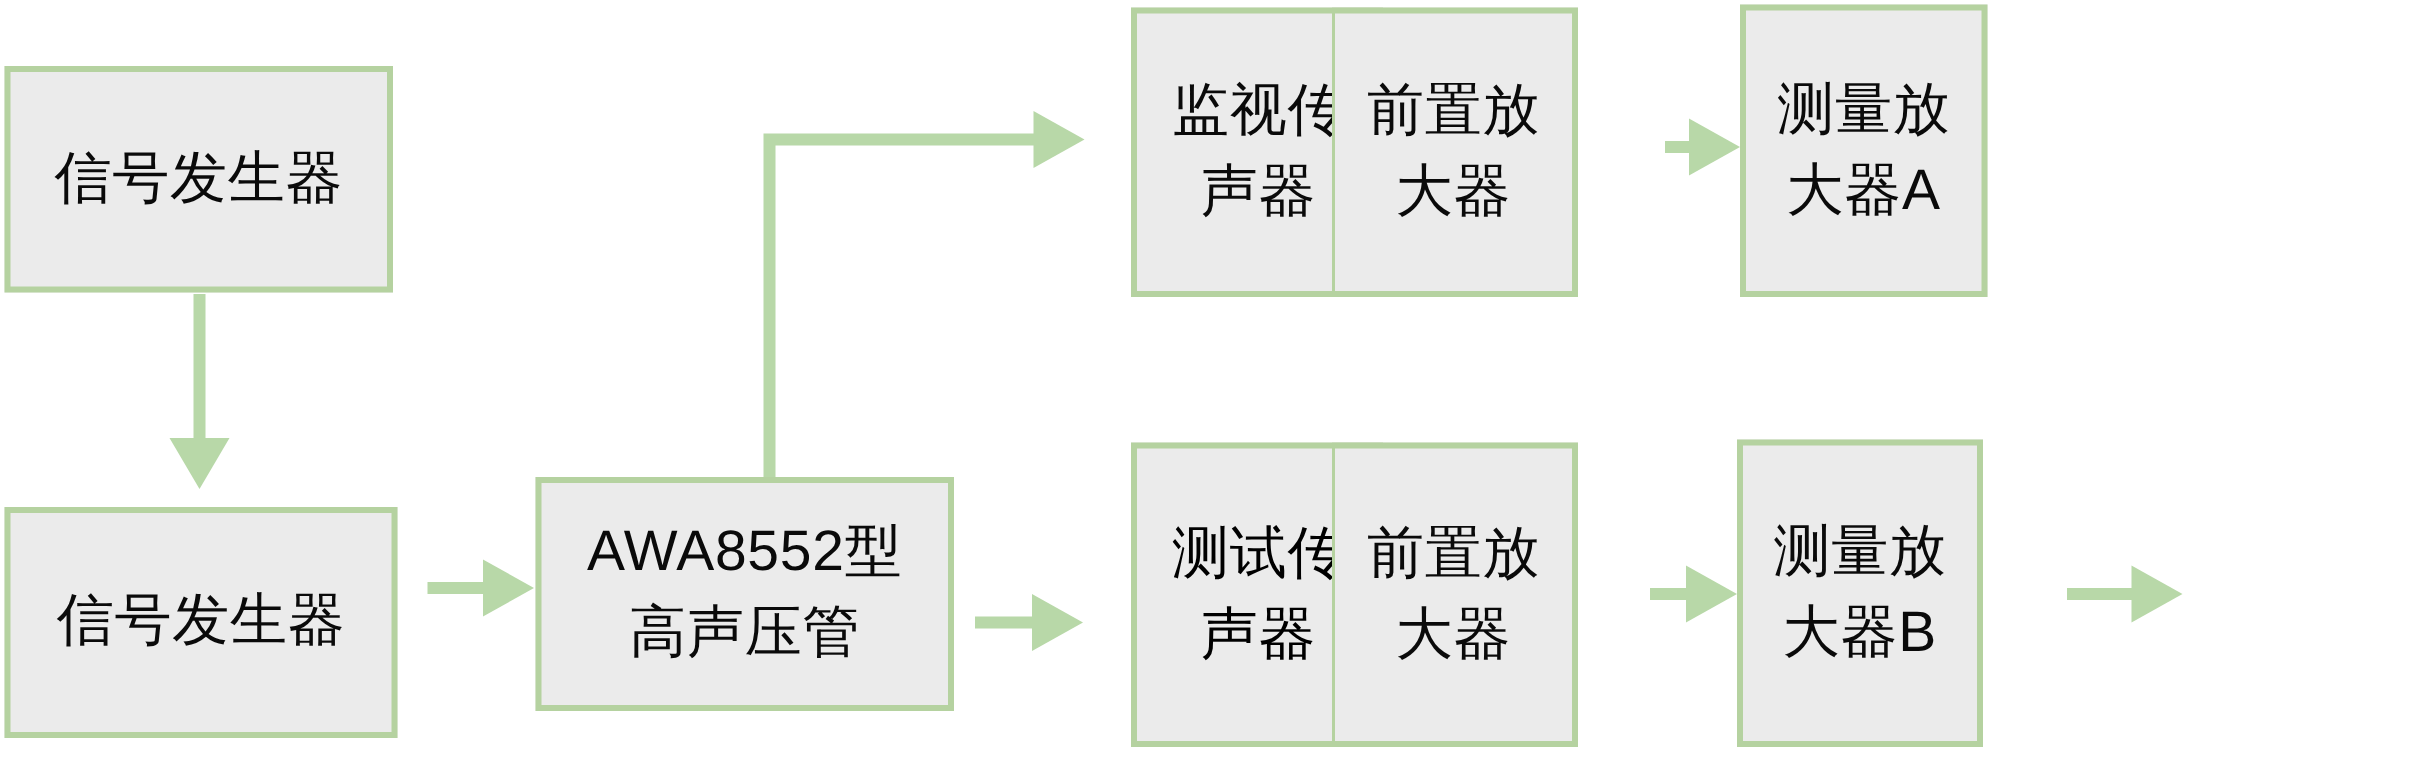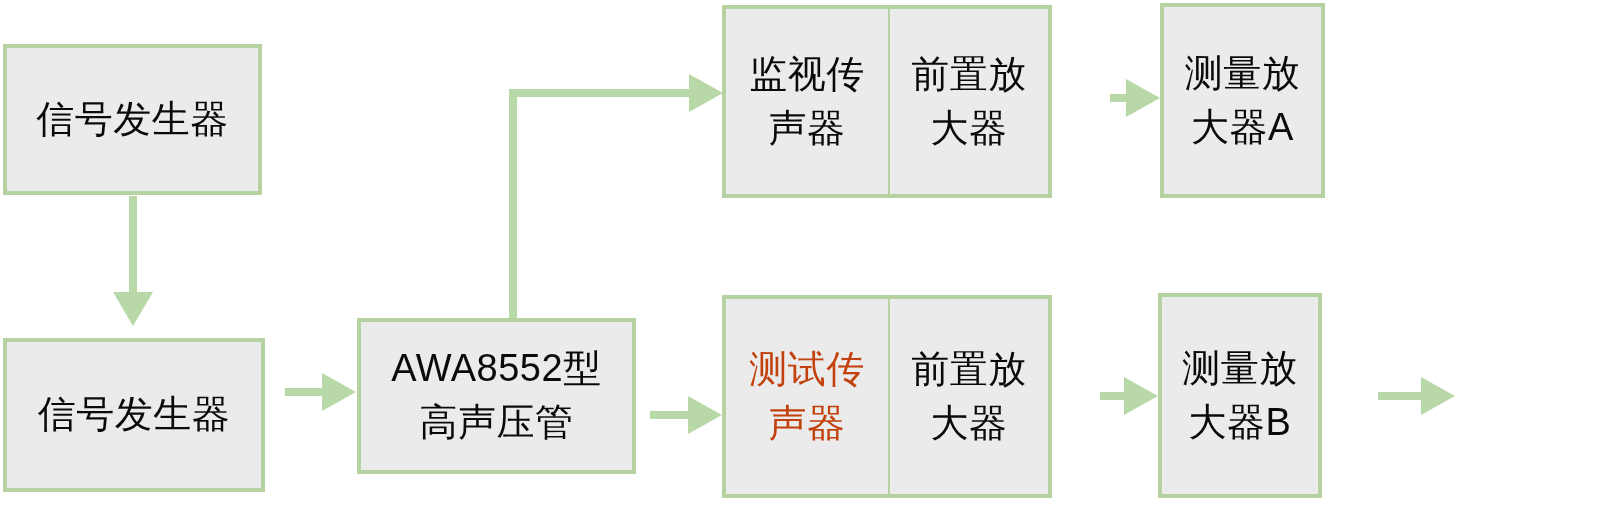--- a/index.html
+++ b/index.html
@@ -34,20 +34,21 @@
     text-align: center;
     letter-spacing: 0.5px;
     white-space: pre-line;
   }
   .node.single-line {
     line-height: 1.1;
   }
   
   .node.pair-left {
     border-right-width: 2px;
+    margin-left: 32px;
   }
   .node.pair-right {
     border-left-width: 2px;
     text-align: center;
   }
   .node-text {
     display: block;
     white-space: pre-line;
   }
   
@@ -115,20 +116,20 @@
   <div class="node single-line" style="left: 3px; top: 44px; width: 259px; height: 151px; background: rgb(235, 235, 235); border-color: rgb(181, 210, 160); color: rgb(10, 10, 10);"><span class="node-text">信号发生器</span></div>
   <div class="node single-line" style="left: 3px; top: 338px; width: 262px; height: 154px; background: rgb(235, 235, 235); border-color: rgb(181, 210, 160); color: rgb(10, 10, 10);"><span class="node-text">信号发生器</span></div>
   <div class="node" style="left: 357px; top: 318px; width: 279px; height: 156px; background: rgb(235, 235, 235); border-color: rgb(181, 210, 160); color: rgb(10, 10, 10);"><span class="node-text">AWA8552型
 高声压管</span></div>
   <div class="node pair-left" style="left: 722px; top: 5px; width: 168px; height: 193px; background: rgb(235, 235, 235); border-color: rgb(181, 210, 160); color: rgb(10, 10, 10);"><span class="node-text">监视传
 声器</span></div>
   <div class="node pair-right" style="left: 888px; top: 5px; width: 164px; height: 193px; background: rgb(235, 235, 235); border-color: rgb(181, 210, 160); color: rgb(10, 10, 10);"><span class="node-text">前置放
 大器</span></div>
   <div class="node" style="left: 1160px; top: 3px; width: 165px; height: 195px; background: rgb(235, 235, 235); border-color: rgb(181, 210, 160); color: rgb(10, 10, 10);"><span class="node-text">测量放
 大器A</span></div>
-  <div class="node pair-left" style="left: 722px; top: 295px; width: 168px; height: 203px; background: rgb(235, 235, 235); border-color: rgb(181, 210, 160); color: #c2410c;"><span class="node-text">测试传
+  <div class="node pair-left" style="left: 722px; top: 295px; width: 168px; height: 203px; background: rgb(235, 235, 235); border-color: rgb(181, 210, 160); color: #000000;"><span class="node-text">测试传
 声器</span></div>
   <div class="node pair-right" style="left: 888px; top: 295px; width: 164px; height: 203px; background: rgb(235, 235, 235); border-color: rgb(181, 210, 160); color: rgb(10, 10, 10);"><span class="node-text">前置放
 大器</span></div>
   <div class="node" style="left: 1158px; top: 293px; width: 164px; height: 205px; background: rgb(235, 235, 235); border-color: rgb(181, 210, 160); color: rgb(10, 10, 10);"><span class="node-text">测量放
 大器B</span></div>
 
 </div>
 
 </body></html>

